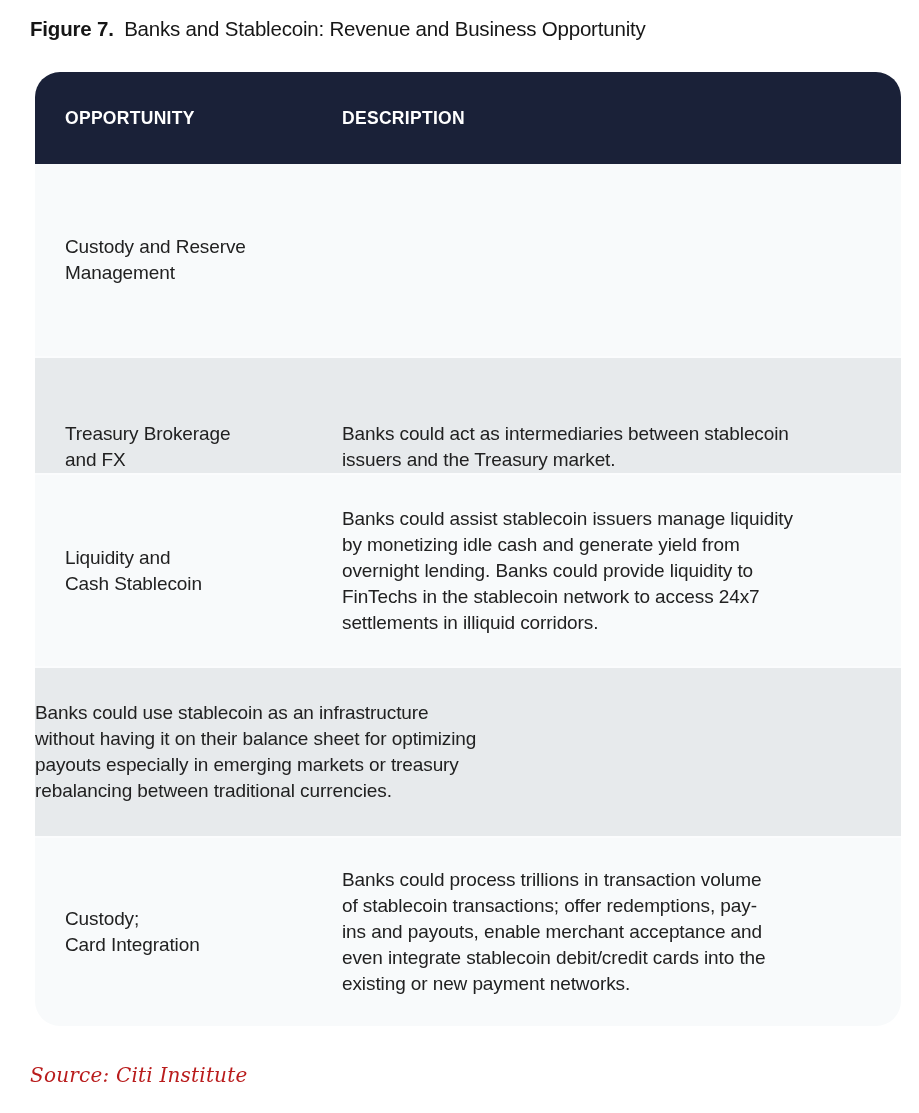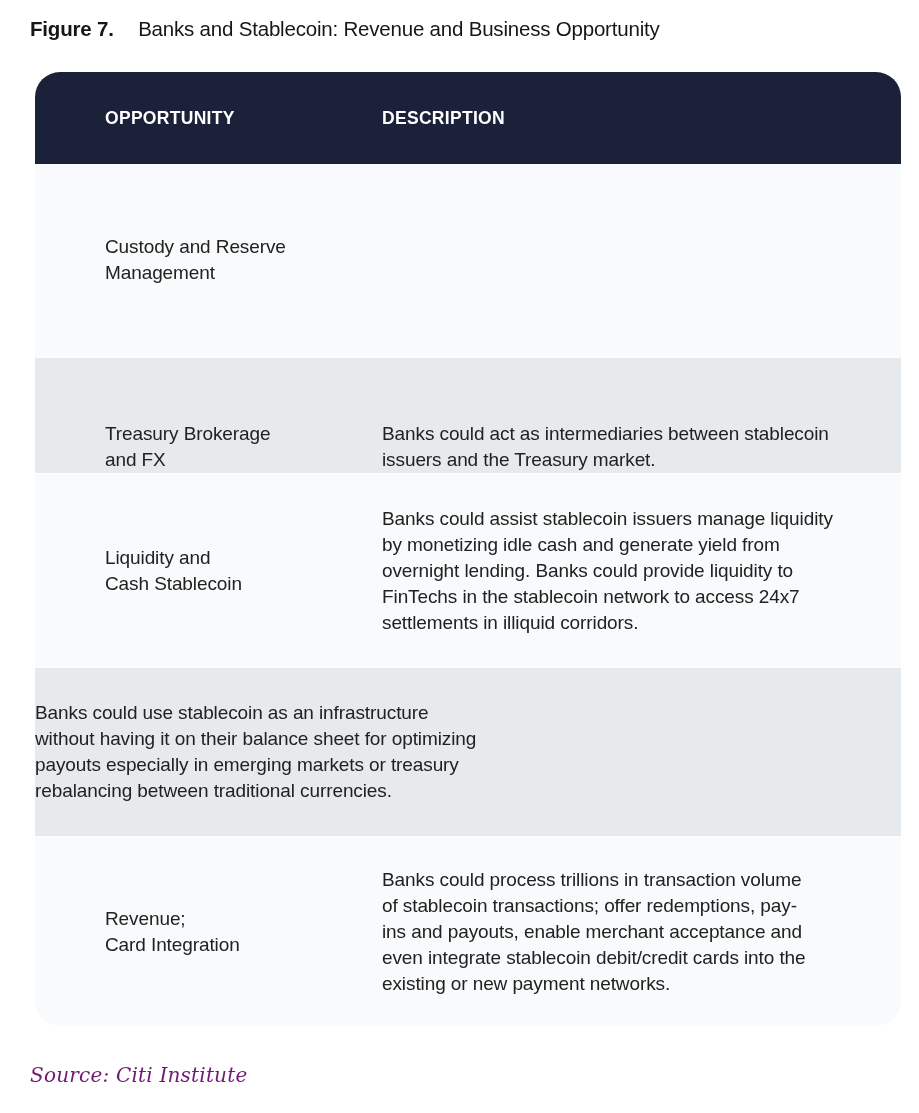--- a/index.html
+++ b/index.html
@@ -25,21 +25,21 @@
   .figure-title {
     position: absolute;
     left: 30px;
     top: 17px;
     font-size: 20.5px;
     letter-spacing: -0.2px;
     color: #161616;
     white-space: nowrap;
   }
   .figure-title .label { font-weight: 700; margin-top: 36px; }
-  .figure-title .rest { font-weight: 400; margin-left: 19px; }
+  .figure-title .rest { font-weight: 400; margin-left: 5px; }
 
   .table-card {
     position: absolute;
     left: 35px;
     top: 72px;
     width: 866px;
     border-radius: 25px;
     overflow: hidden;
   }
   .thead {
@@ -52,21 +52,20 @@
     color: var(--header-text);
     font-weight: 700;
     font-size: 17.5px;
     letter-spacing: 0.3px;
   }
   .cell-opp {
     width: 307px;
     flex: 0 0 307px;
     padding-left: 30px;
     padding-right: 14px;
-    margin-left: 40px;
   }
   .cell-desc {
     flex: 1 1 auto;
     padding-right: 16px;
   }
   .trow {
     display: flex;
     align-items: center;
   }
   .trow + .trow { border-top: 2px solid #fbfcfd; }
@@ -84,21 +83,21 @@
     color: var(--body-text);
     white-space: pre-line;
   }
   .source-line {
     position: absolute;
     left: 30px;
     top: 1063px;
     font-family: "DejaVu Serif", serif;
     font-style: italic;
     font-size: 20px;
-    color: #701a75;
+    color: #b91c1c;
     letter-spacing: 0.2px;
   }
 </style>
 </head>
 <body>
 
 <div class="page">
 
   <div class="figure-title">
     <span class="label">Figure 7.</span>
@@ -148,21 +147,21 @@
       <div class="cell-desc">
         <div class="desc-text">Banks could use stablecoin as an infrastructure
 without having it on their balance sheet for optimizing
 payouts especially in emerging markets or treasury
 rebalancing between traditional currencies.</div>
       </div>
     </div>
 
     <div class="trow r5">
       <div class="cell-opp">
-        <div class="opp-text">Revenue;
+        <div class="opp-text">Custody;
 Card Integration</div>
       </div>
       <div class="cell-desc">
         <div class="desc-text">Banks could process trillions in transaction volume
 of stablecoin transactions; offer redemptions, pay-
 ins and payouts, enable merchant acceptance and
 even integrate stablecoin debit/credit cards into the
 existing or new payment networks.</div>
       </div>
     </div>

